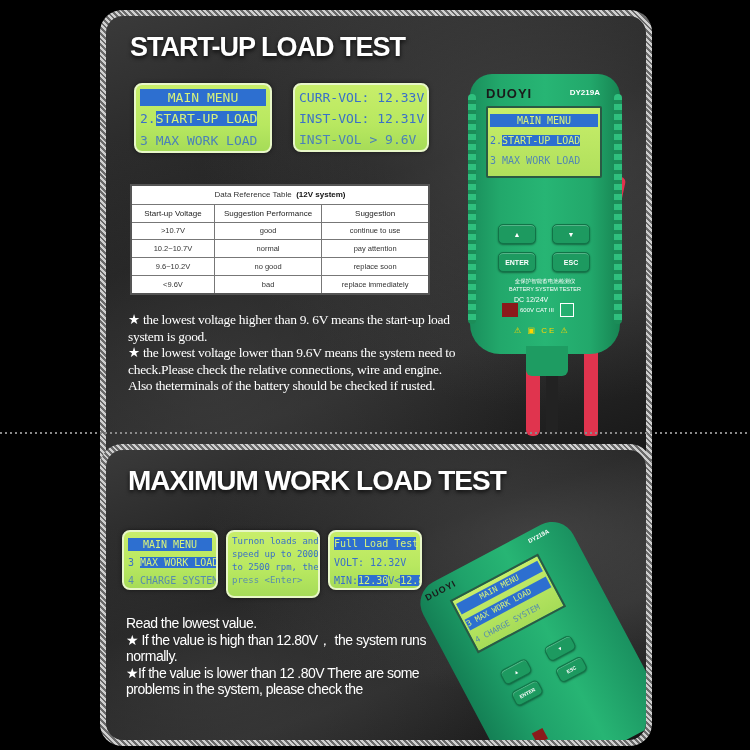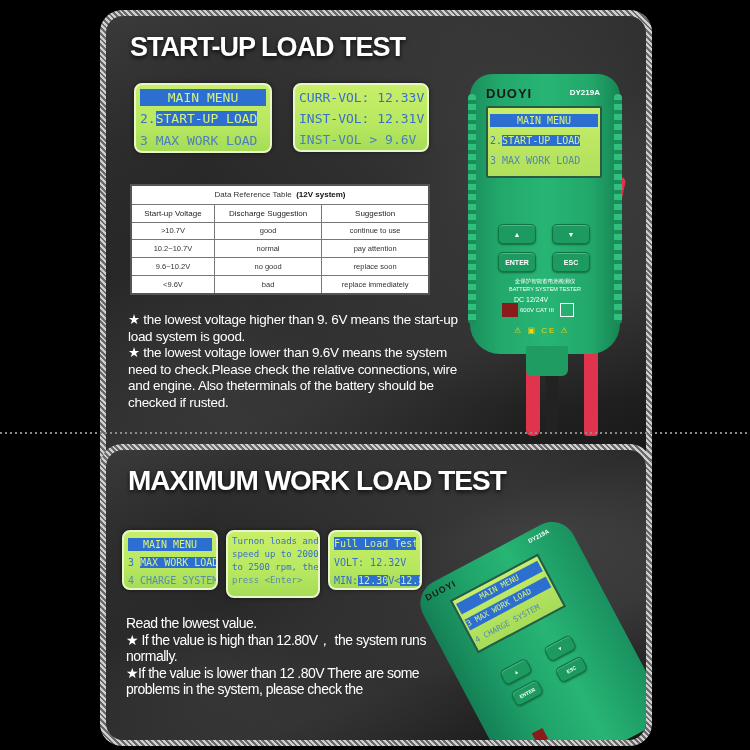--- a/index.html
+++ b/index.html
@@ -60,20 +60,21 @@
     border: 1px solid #777; text-align: center; font-weight: normal; padding: 0;
   }
   .ref-table th.caption-cell { height: 19px; font-size: 8px; }
   .ref-table th.caption-cell b { font-weight: bold; color: #111; }
   .ref-table tr.head th { height: 18px; font-size: 8px; color: #222; margin-top: 35px; }
 
   .bullets-top {
     position: absolute; left: 22px; top: 296px; width: 340px;
     color: #fff; font-size: 13.5px; line-height: 16.5px;
     letter-spacing: -0.3px;
+    font-family: Liberation Serif, serif;
   }
   .bullets-bottom {
     position: absolute; left: 20px; top: 165px; width: 330px;
     color: #fff; font-size: 14px; line-height: 16.5px;
     letter-spacing: -0.5px;
   }
 
   
   .device {
     position: absolute;
@@ -155,21 +156,21 @@
 
     <table class="ref-table">
       <tbody>
           <tr>
         <th class="caption-cell" colspan="3">
           <span>Data Reference Table</span>&nbsp;&nbsp;<b>(12V system)</b>
         </th>
       </tr>
       <tr class="head">
         <th style="width:28%">Start-up Voltage</th>
-        <th style="width:36%">Discharge Suggestion</th>
+        <th style="width:36%">Suggestion Performance</th>
         <th style="width:36%">Suggestion</th>
       </tr>
       <tr>
         <td>&gt;10.7V</td>
         <td>good</td>
         <td>continue to use</td>
       </tr>
       <tr>
         <td>10.2~10.7V</td>
         <td>normal</td>

